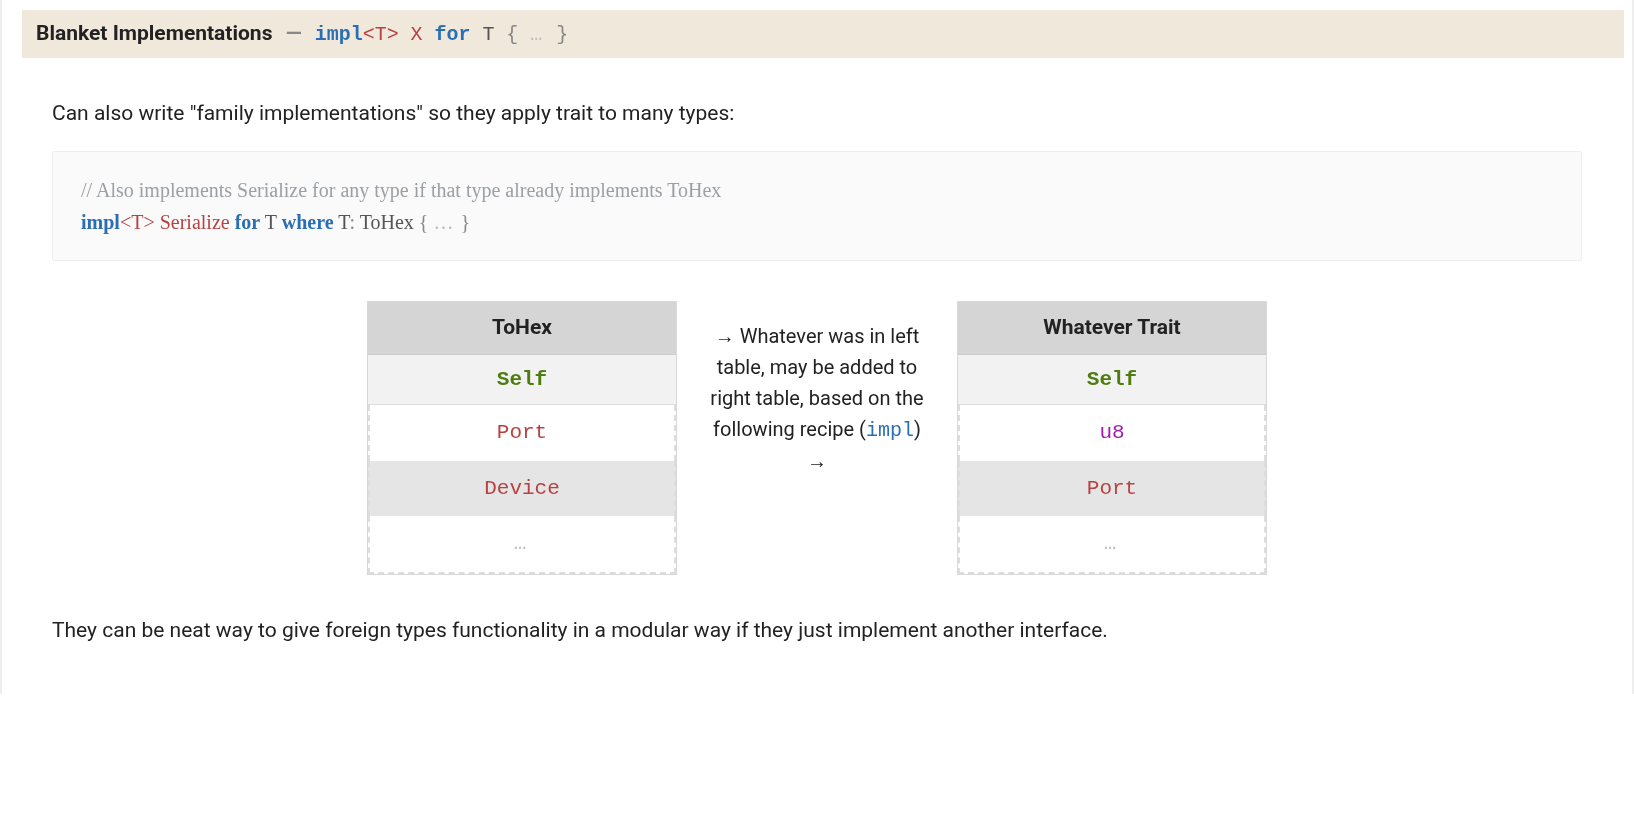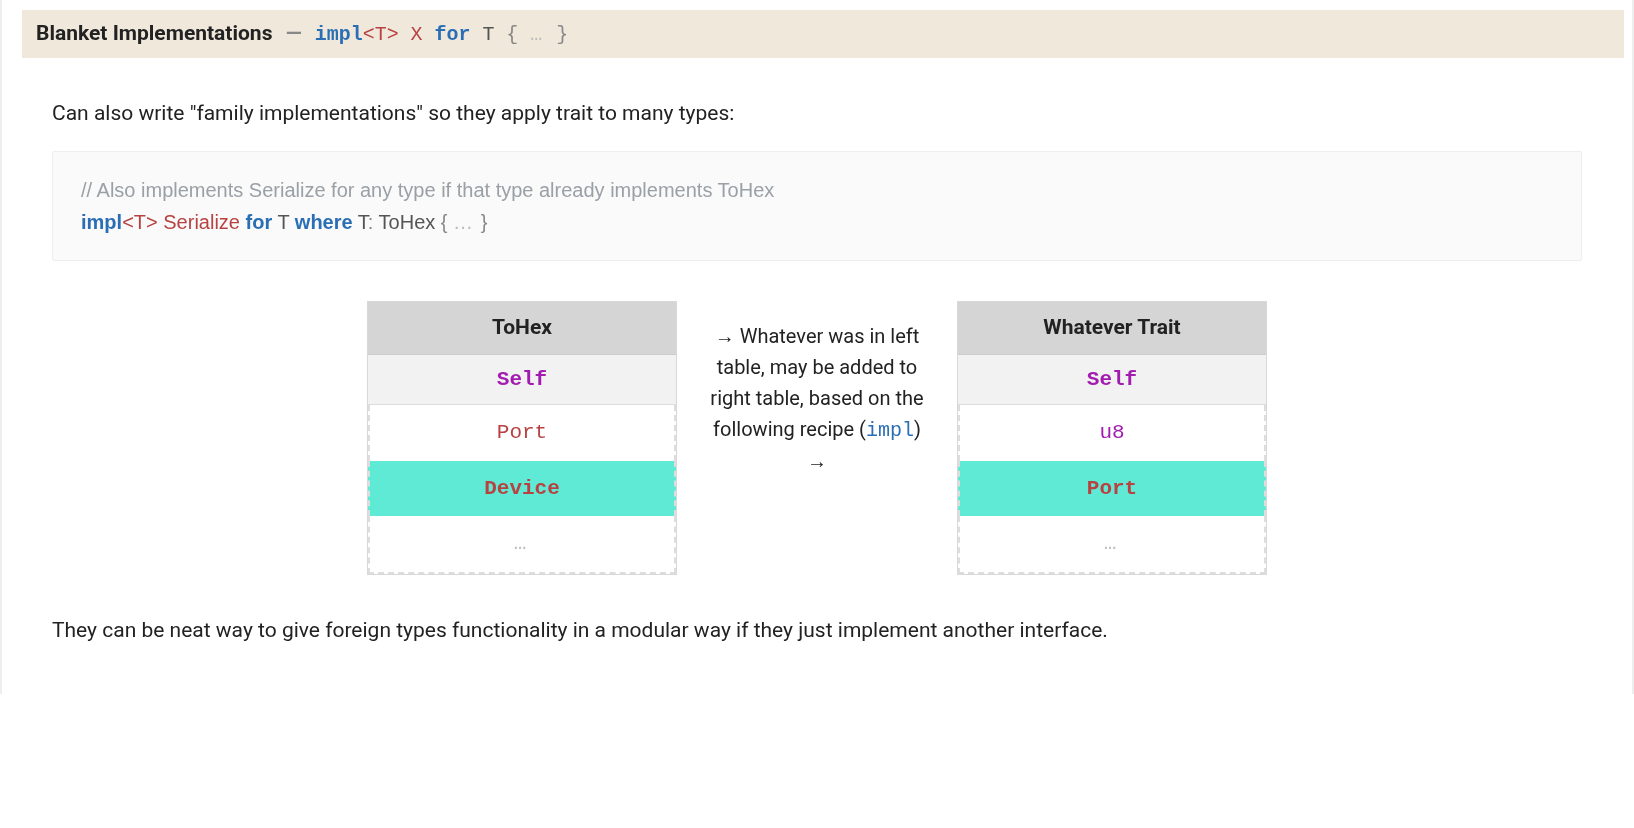--- a/index.html
+++ b/index.html
@@ -31,21 +31,21 @@
   .ident{ color: #555; }
   .punc { color: #888; }
   .dots { color: #bbb; letter-spacing: 2px; }
   pre.codeblock {
     background: #fafafa;
     border: 1px solid #eee;
     border-radius: 2px;
     padding: 22px 28px;
     margin: 22px 0 28px 0;
     overflow-x: auto;
-    font-family: Liberation Sans, sans-serif;
+    font-family: Liberation Serif, serif;
     font-size: 20px;
     line-height: 1.6;
     white-space: pre;
   }
   .comment { color: #9aa0a6; }
   .para { margin: 0 0 18px 0; }
   strong.em { font-weight: 700; }
   .tables-row {
     display: flex;
     justify-content: center;
@@ -63,32 +63,32 @@
     background: #d5d5d5;
     font-weight: 700;
     font-size: 21px;
     padding: 10px 0;
     border-bottom: 1px solid #ccc;
   }
   .tbl .sub {
     background: #f2f2f2;
     font-family: "SFMono-Regular", Consolas, "Liberation Mono", Menlo, monospace;
     font-weight: 700;
-    color: #a21caf;
+    color: #4d7c0f;
     padding: 9px 0;
     border-bottom: 1px solid #ddd;
   }
   .tbl .row {
     padding: 12px 0;
     font-family: "SFMono-Regular", Consolas, "Liberation Mono", Menlo, monospace;
     color: #b84242;
     border-left: 2px dashed #ddd;
     border-right: 2px dashed #ddd;
   }
-  .tbl .row.alt { background: #5eead4; font-weight: bold; }
+  .tbl .row.alt { background: #e5e5e5; }
   .tbl .row.last { border-bottom: 2px dashed #ddd; color: #bbb; letter-spacing: 4px;}
   .tbl .row.kwcol { color: #a21caf; }
   .middle {
     width: 220px;
     text-align: center;
     font-size: 20px;
     line-height: 1.55;
     padding-top: 4px;
     margin-top: 16px;
   }

